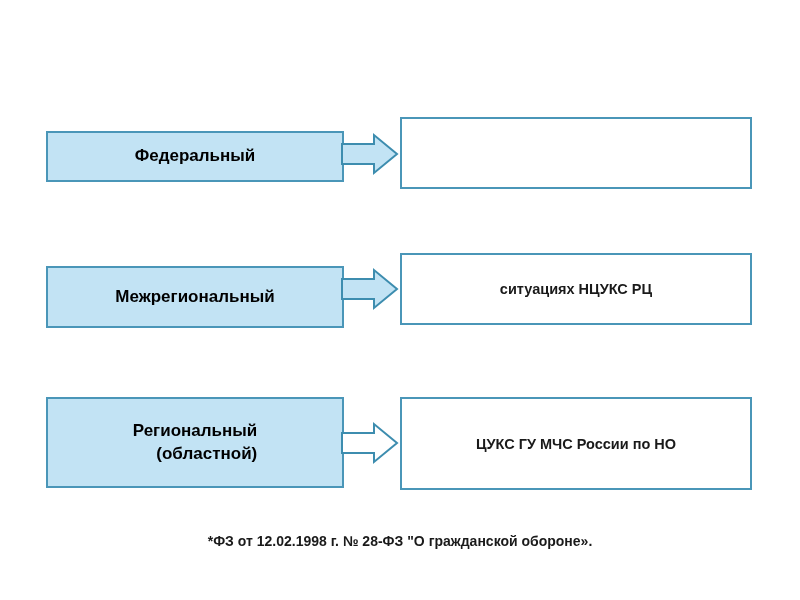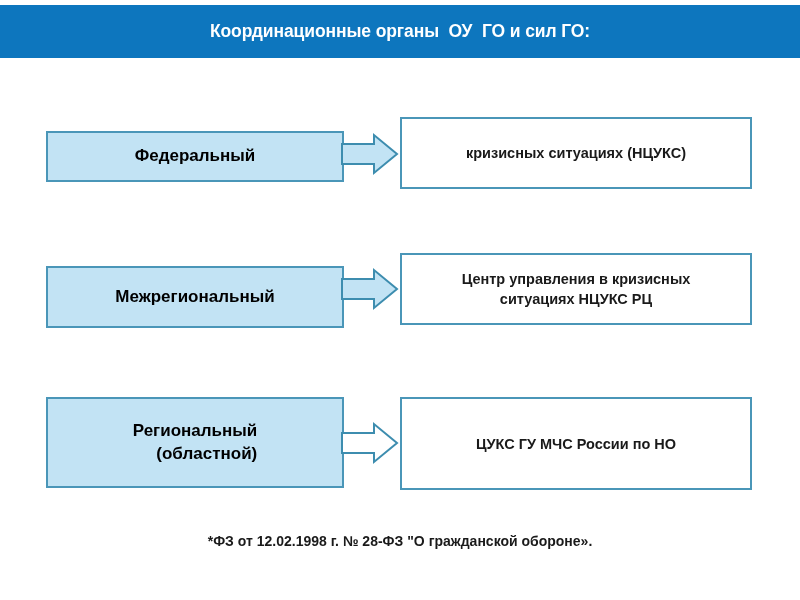--- a/index.html
+++ b/index.html
@@ -137,60 +137,55 @@
     font-weight: bold;
   }
 
   .nowrap-line { display: block; }
 </style>
 </head>
 <body>
 
 <div id="slide">
 
-  <div class="header-bar">
-    <div class="header-title">Координационные органы  ОУ  ГО и сил ГО:</div>
-  </div>
 
   <div class="row" id="row1">
     <div class="level-box">
       <span>
         <span class="nowrap-line">Федеральный</span>
       </span>
     </div>
 
     <div class="arrow">
       <svg viewBox="0 0 58 46" xmlns="http://www.w3.org/2000/svg">
         <path d="M1 13 L33 13 L33 4 L56 23 L33 42 L33 33 L1 33 Z" fill="#c2e3f4" stroke="#3d8daf" stroke-width="2" stroke-linejoin="miter"></path>
       </svg>
     </div>
 
     <div class="org-box">
       <span>
-        <span class="nowrap-line">кризисных ситуациях (НЦУКС)</span>
       </span>
     </div>
   </div>
 
   <div class="row" id="row2">
     <div class="level-box">
       <span>
         <span class="nowrap-line">Межрегиональный</span>
       </span>
     </div>
 
     <div class="arrow">
       <svg viewBox="0 0 58 46" xmlns="http://www.w3.org/2000/svg">
         <path d="M1 13 L33 13 L33 4 L56 23 L33 42 L33 33 L1 33 Z" fill="#c2e3f4" stroke="#3d8daf" stroke-width="2" stroke-linejoin="miter"></path>
       </svg>
     </div>
 
     <div class="org-box">
       <span>
-        <span class="nowrap-line">Центр управления в кризисных</span>
         <span class="nowrap-line">ситуациях НЦУКС РЦ</span>
       </span>
     </div>
   </div>
 
   <div class="row" id="row3">
     <div class="level-box">
       <span>
         <span class="nowrap-line">Региональный</span>
         <span class="nowrap-line">(областной)</span>

